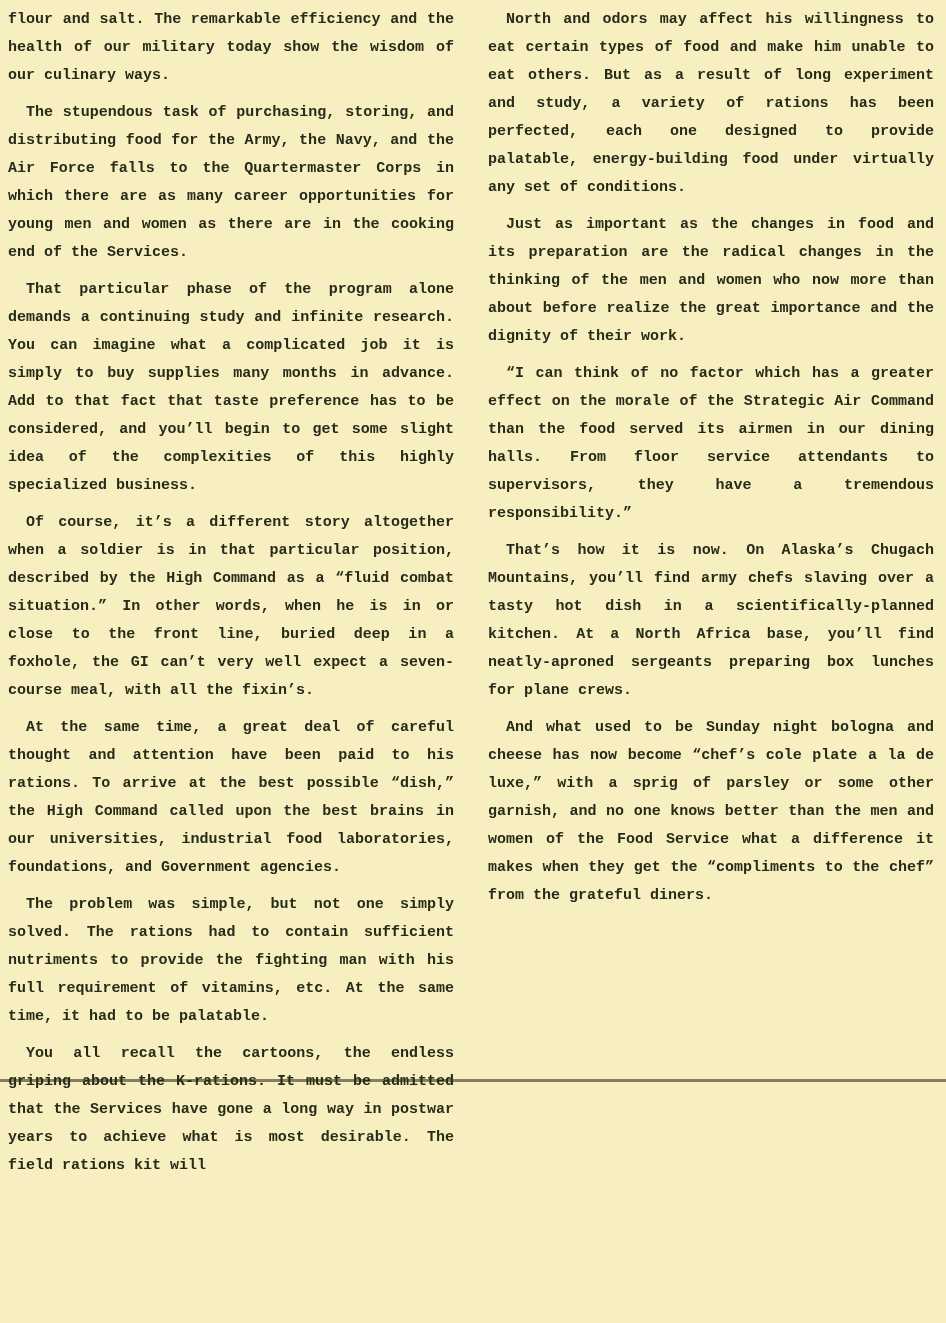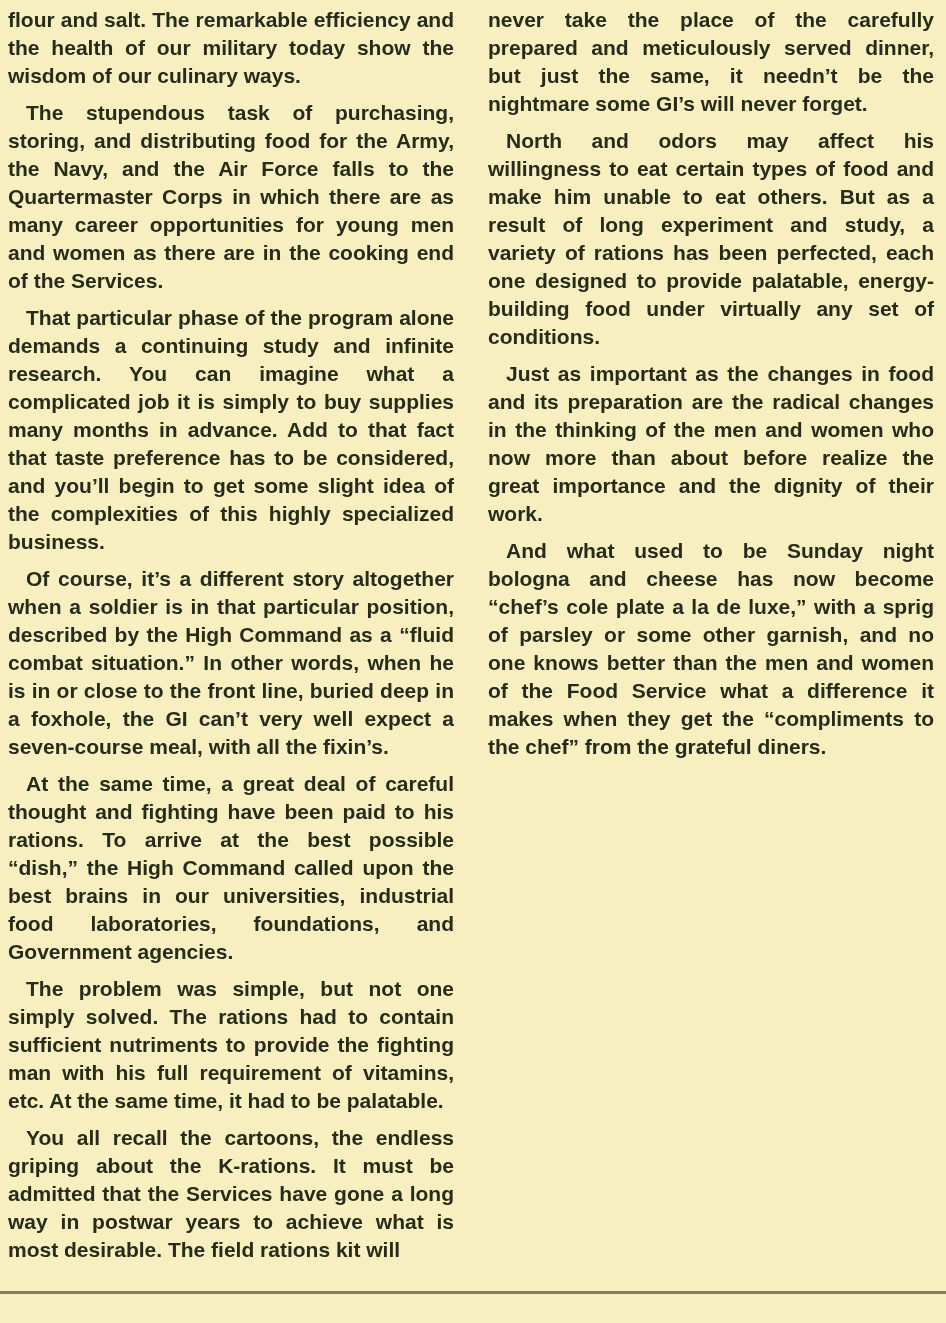--- a/index.html
+++ b/index.html
@@ -8,30 +8,30 @@
   }
   body {
     width: 946px;
     height: 1323px;
     overflow: hidden;
     background: var(--bg, #f7efbf);
   }
   .page {
     position: relative;
     width: 946px;
-    height: 1294px;
+    height: 1082px;
     box-sizing: border-box;
     padding: 6px 12px 4px 8px;
     display: flex;
     gap: 34px;
     background: var(--bg, #f7efbf);
     color: var(--fg, #262b1a);
-    font-family: Liberation Sans, sans-serif;
+    font-family: Liberation Mono, monospace;
     font-weight: bold;
-    font-size: 21px;
+    font-size: 15px;
     line-height: 28px;
     box-shadow: inset 0 -3px 0 rgba(40,35,15,0.55);
   }
   .column {
     flex: 1 1 0;
     text-align: justify;
     text-justify: inter-word;
   }
   .para {
     margin: 0 0 9px 0;
@@ -47,26 +47,27 @@
 </head>
 <body>
 
 <div class="page">
 
   <div class="column">
     <p class="para no-indent">flour and salt. The remarkable efficiency and the health of our military today show the wisdom of our culinary ways.</p>
     <p class="para">The stupendous task of purchasing, storing, and distributing food for the Army, the Navy, and the Air Force falls to the Quartermaster Corps in which there are as many career opportunities for young men and women as there are in the cooking end of the Services.</p>
     <p class="para">That particular phase of the program alone demands a continuing study and infinite research. You can imagine what a complicated job it is simply to buy supplies many months in advance. Add to that fact that taste preference has to be considered, and you’ll begin to get some slight idea of the complexities of this highly specialized business.</p>
     <p class="para">Of course, it’s a different story altogether when a soldier is in that particular position, described by the High Command as a “fluid combat situation.” In other words, when he is in or close to the front line, buried deep in a foxhole, the GI can’t very well expect a seven-course meal, with all the fixin’s.</p>
-    <p class="para">At the same time, a great deal of careful thought and fighting have been paid to his rations. To arrive at the best possible “dish,” the High Command called upon the best brains in our universities, industrial food laboratories, foundations, and Government agencies.</p>
+    <p class="para">At the same time, a great deal of careful thought and attention have been paid to his rations. To arrive at the best possible “dish,” the High Command called upon the best brains in our universities, industrial food laboratories, foundations, and Government agencies.</p>
     <p class="para">The problem was simple, but not one simply solved. The rations had to contain sufficient nutriments to provide the fighting man with his full requirement of vitamins, etc. At the same time, it had to be palatable.</p>
     <p class="para">You all recall the cartoons, the endless griping about the K-rations. It must be admitted that the Services have gone a long way in postwar years to achieve what is most desirable. The field rations kit will</p>
   </div>
 
   <div class="column">
-    <p class="para no-indent">never take the place of the carefully prepared and meticulously served dinner, but just the same, it needn’t be the nightmare some GI’s will never forget.</p>
     <p class="para">North and odors may affect his willingness to eat certain types of food and make him unable to eat others. But as a result of long experiment and study, a variety of rations has been perfected, each one designed to provide palatable, energy-building food under virtually any set of conditions.</p>
     <p class="para">Just as important as the changes in food and its preparation are the radical changes in the thinking of the men and women who now more than about before realize the great importance and the dignity of their work.</p>
+    <p class="para">“I can think of no factor which has a greater effect on the morale of the Strategic Air Command than the food served its airmen in our dining halls. From floor service attendants to supervisors, they have a tremendous responsibility.”</p>
+    <p class="para">That’s how it is now. On Alaska’s Chugach Mountains, you’ll find army chefs slaving over a tasty hot dish in a scientifically-planned kitchen. At a North Africa base, you’ll find neatly-aproned sergeants preparing box lunches for plane crews.</p>
     <p class="para">And what used to be Sunday night bologna and cheese has now become “chef’s cole plate a la de luxe,” with a sprig of parsley or some other garnish, and no one knows better than the men and women of the Food Service what a difference it makes when they get the “compliments to the chef” from the grateful diners.</p>
 
   </div>
 
 </div>
 
 </body></html>

